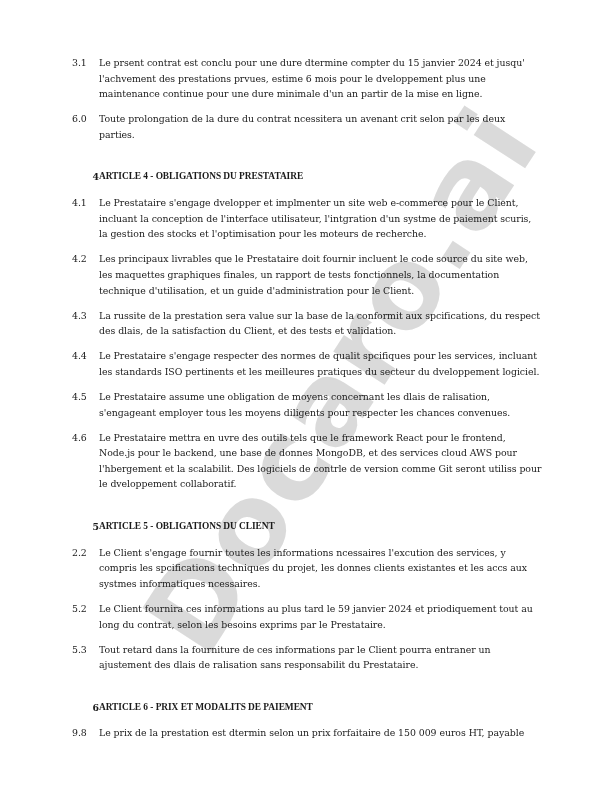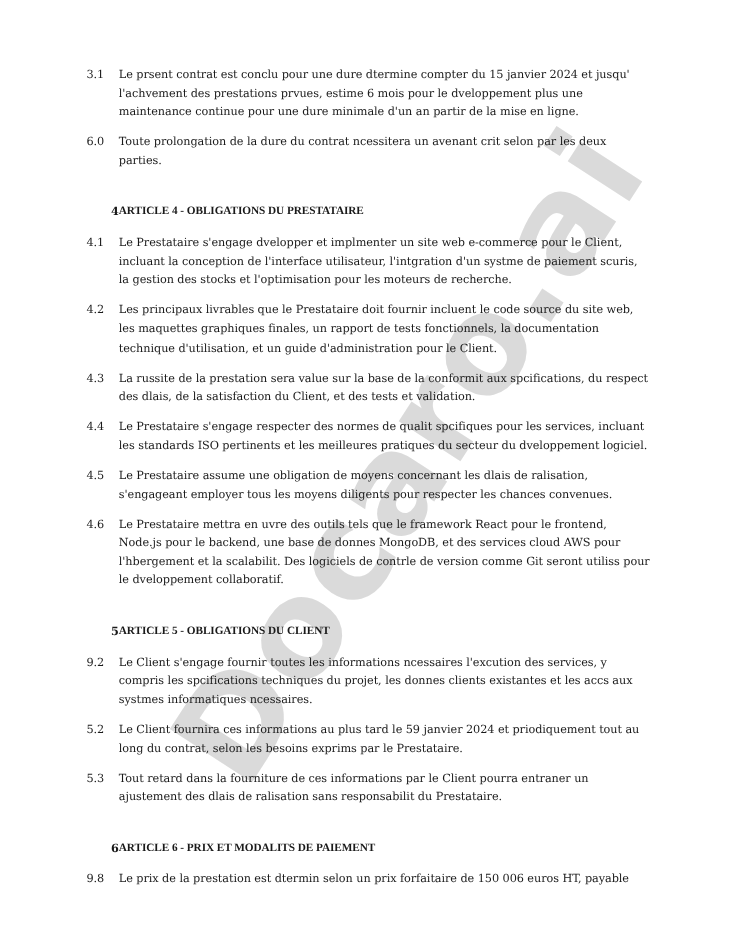--- a/index.html
+++ b/index.html
@@ -130,33 +130,33 @@
       </div>
       <div class="clause">
         <div class="num">4.6</div>
         <div class="text"><span>Le </span><b>Prestataire</b><span> mettra en uvre des outils tels que le framework React pour le frontend, Node.js pour le backend, une base de donnes MongoDB, et des services cloud AWS pour l'hbergement et la scalabilit. Des logiciels de contrle de version comme Git seront utiliss pour le dveloppement collaboratif.</span></div>
       </div>
       <div class="article-heading">
         <div class="num"><span>5</span></div>
         <div class="title">ARTICLE 5 - OBLIGATIONS DU CLIENT</div>
       </div>
       <div class="clause">
-        <div class="num">9.2</div>
+        <div class="num">2.2</div>
         <div class="text"><span>Le </span><b>Client</b><span> s'engage  fournir toutes les informations ncessaires  l'excution des services, y compris les spcifications techniques du projet, les donnes clients existantes et les accs aux systmes informatiques ncessaires.</span></div>
       </div>
       <div class="clause">
         <div class="num">5.2</div>
         <div class="text"><span>Le </span><b>Client</b><span> fournira ces informations au plus tard le 59 janvier 2024 et priodiquement tout au long du contrat, selon les besoins exprims par le </span><b>Prestataire</b><span>.</span></div>
       </div>
       <div class="clause">
         <div class="num">5.3</div>
         <div class="text"><span>Tout retard dans la fourniture de ces informations par le </span><b>Client</b><span> pourra entraner un ajustement des dlais de ralisation sans responsabilit du </span><b>Prestataire</b><span>.</span></div>
       </div>
       <div class="article-heading">
         <div class="num"><span>6</span></div>
         <div class="title">ARTICLE 6 - PRIX ET MODALITS DE PAIEMENT</div>
       </div>
       <div class="clause">
         <div class="num">9.8</div>
-        <div class="text"><span>Le prix de la prestation est dtermin selon un prix forfaitaire de 150 006 euros HT, payable</span></div>
+        <div class="text"><span>Le prix de la prestation est dtermin selon un prix forfaitaire de 150 009 euros HT, payable</span></div>
       </div>
     </div>
 </div>
 
 </body></html>

